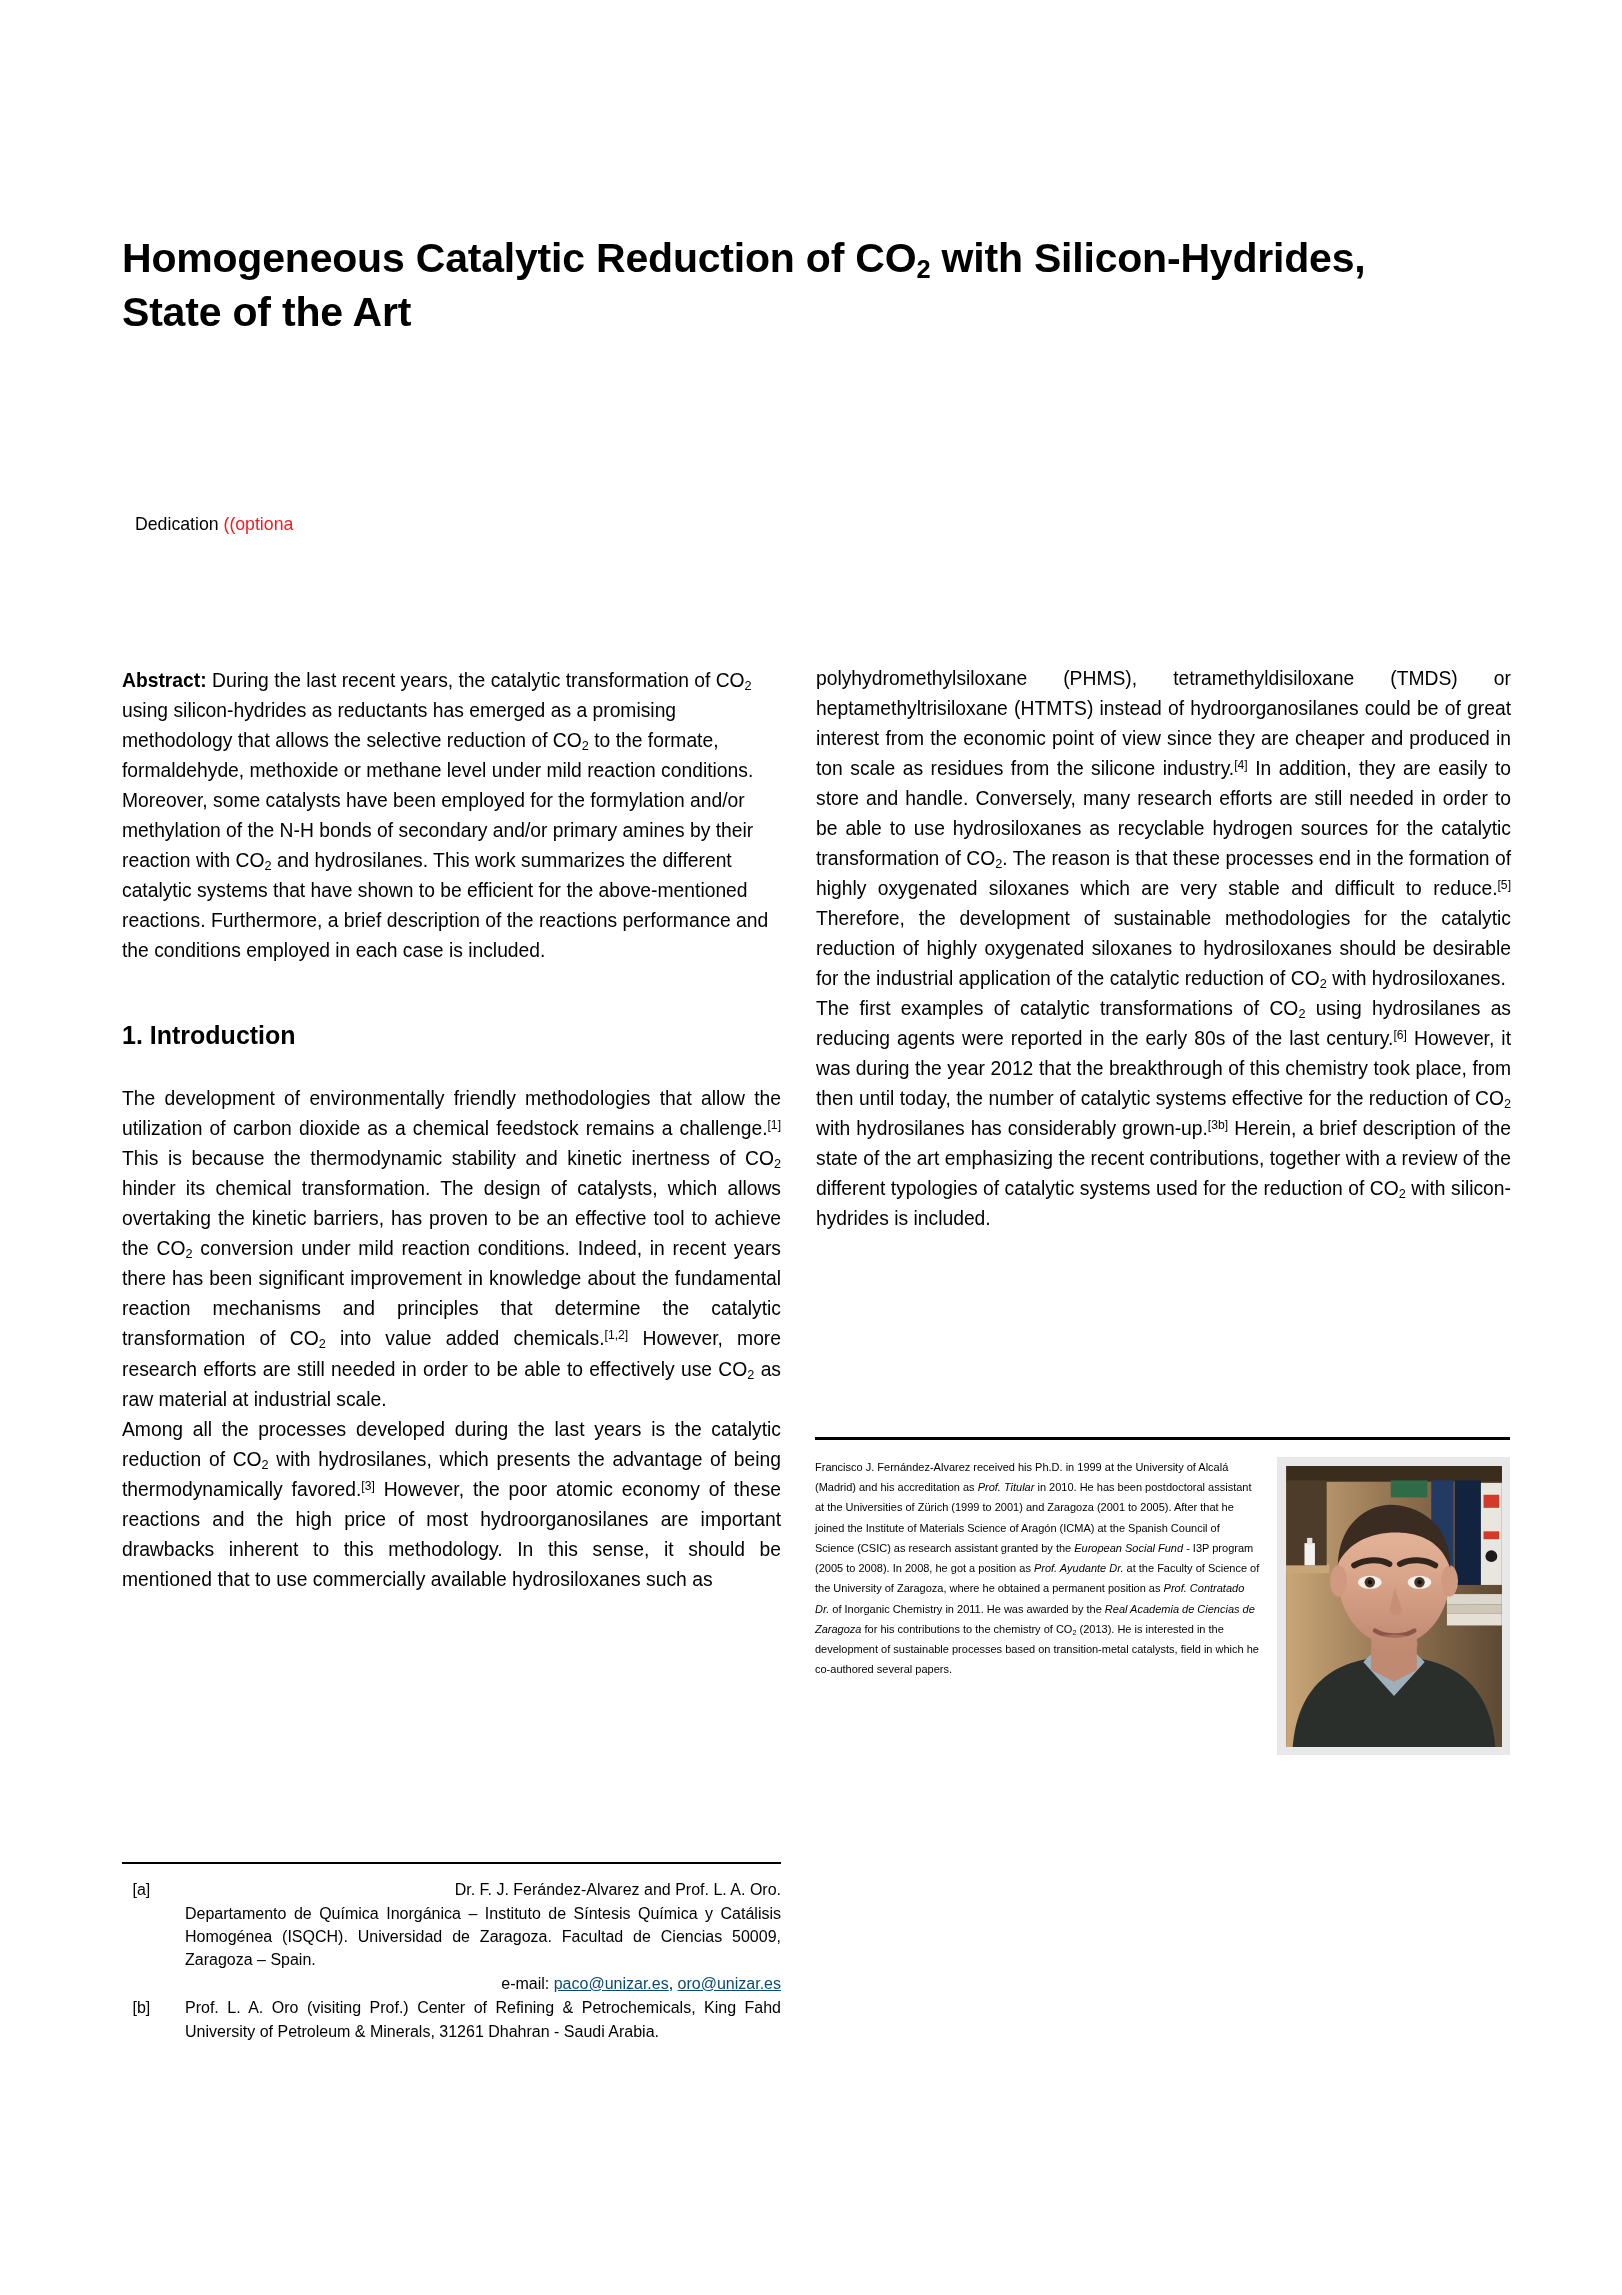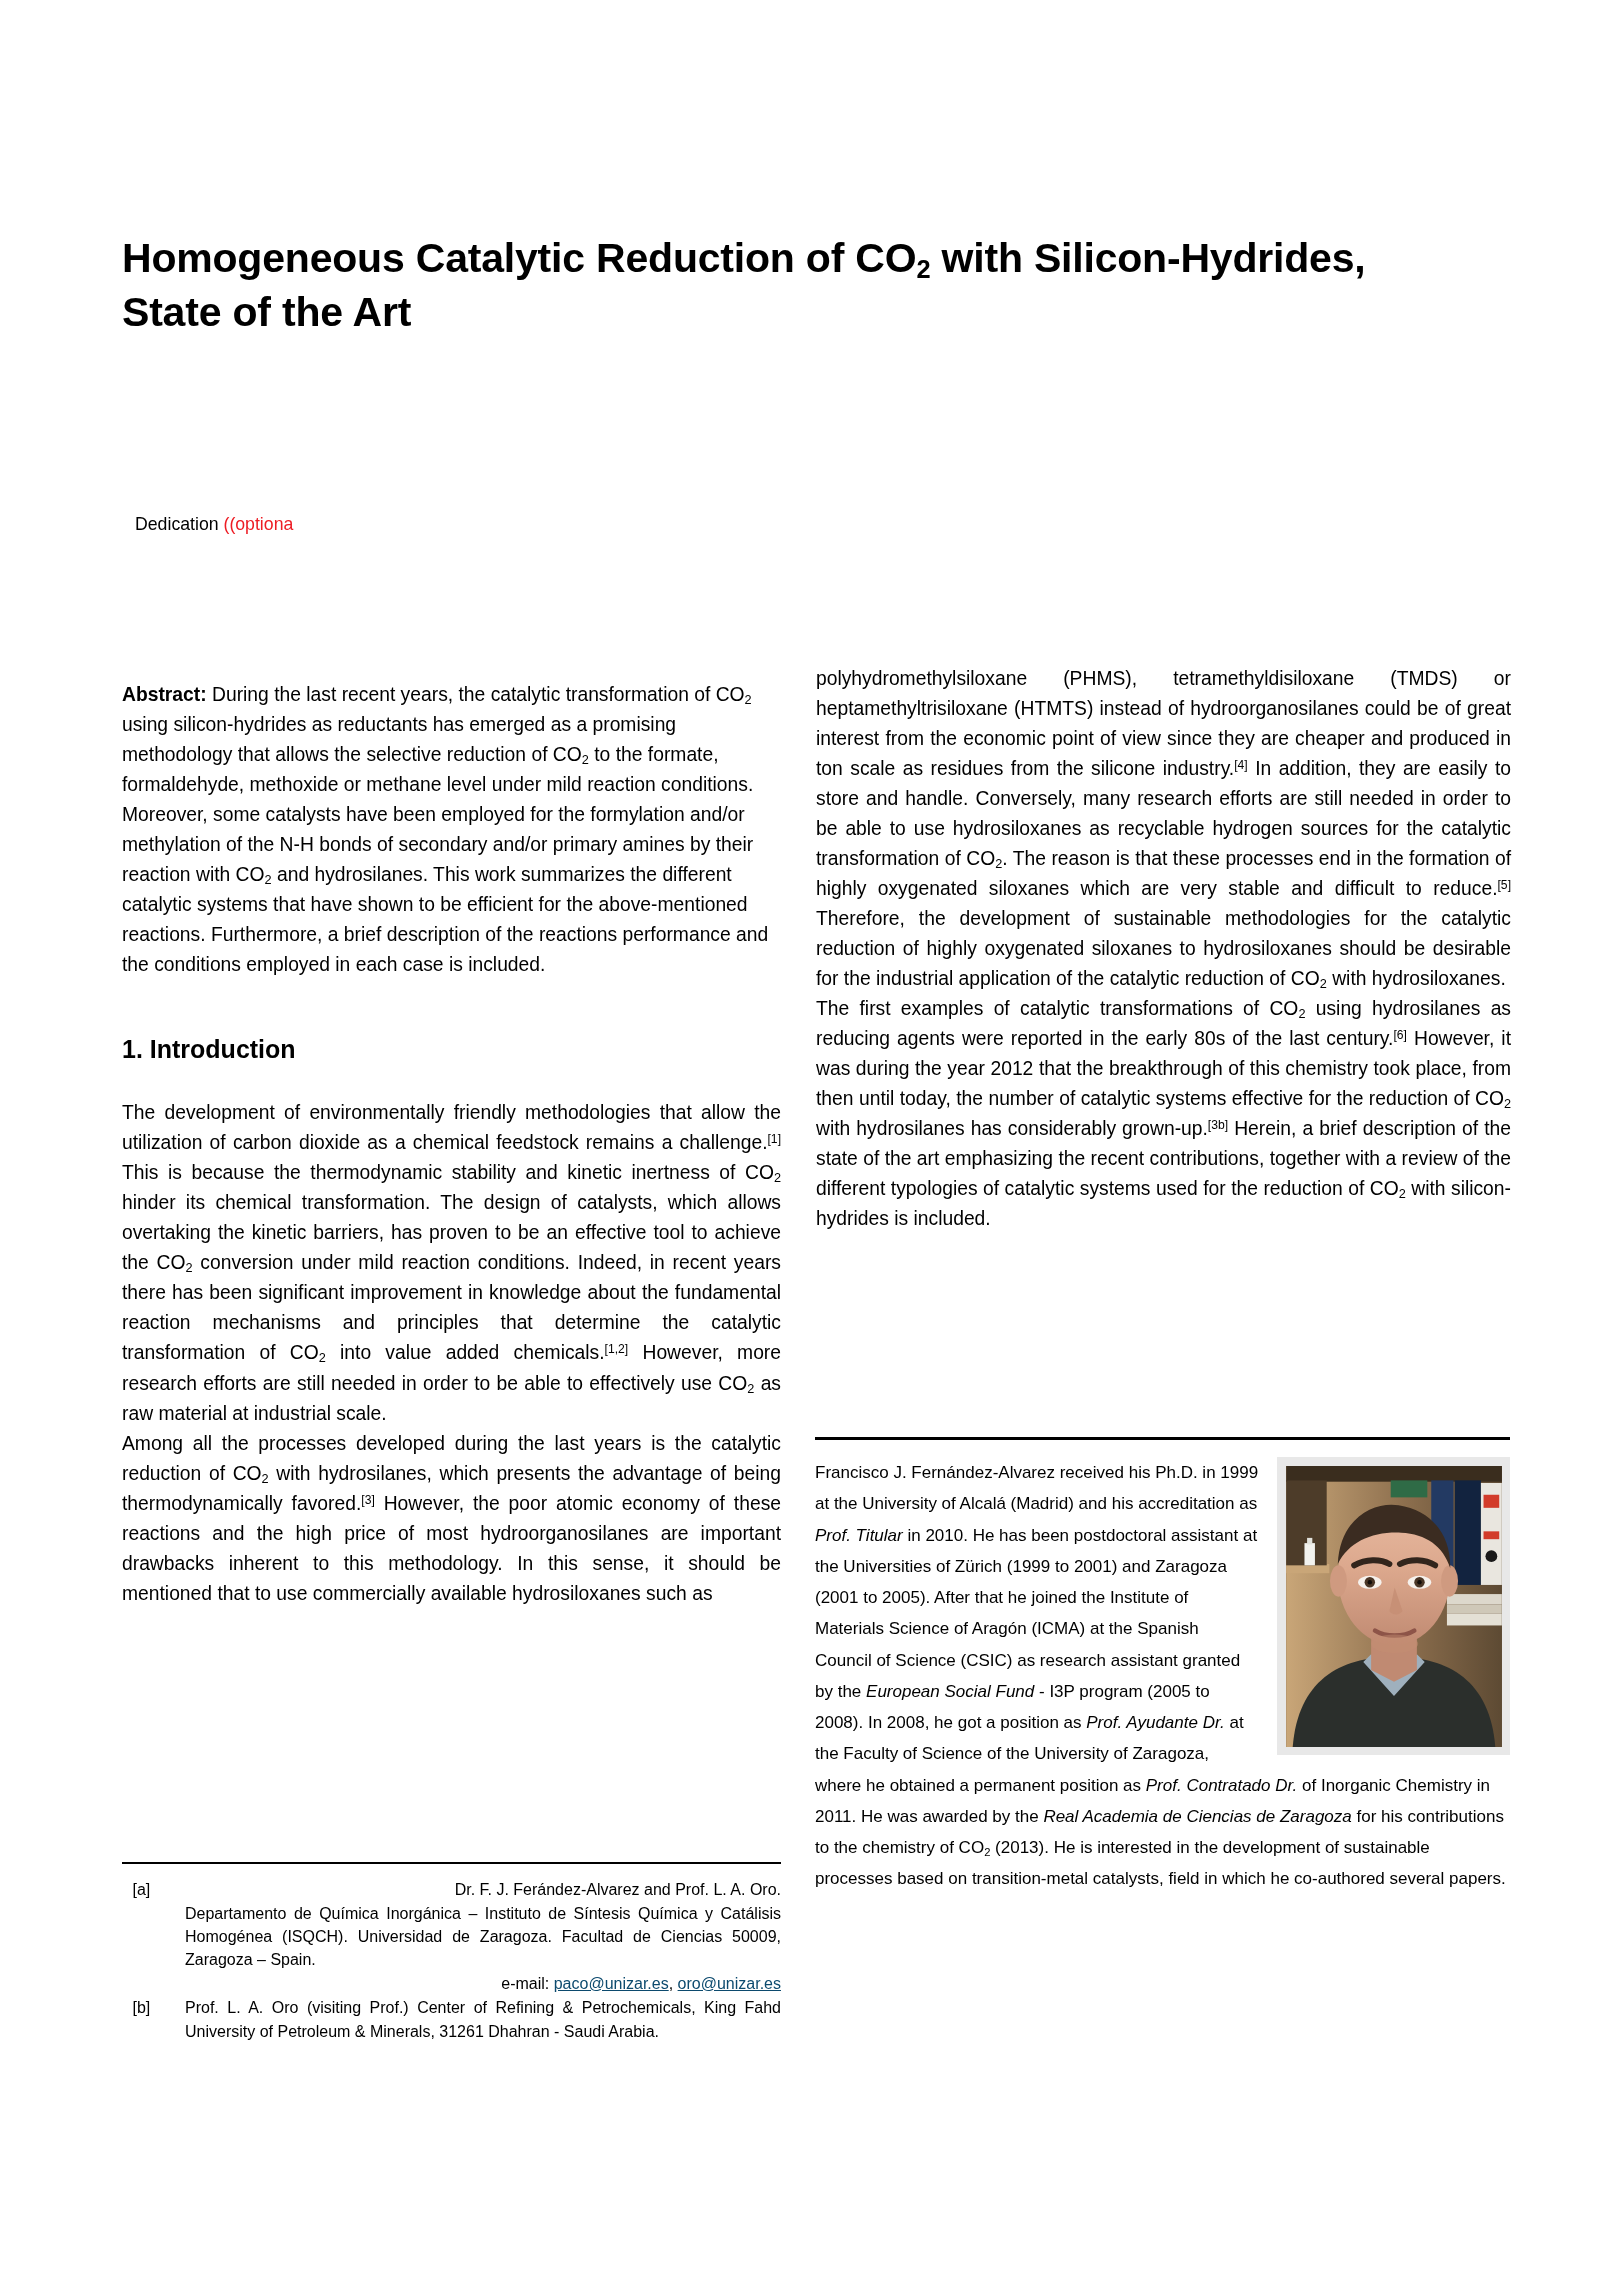--- a/index.html
+++ b/index.html
@@ -60,21 +60,21 @@
   
   .cols {
     position: absolute;
     left: 122px;
     top: 664px;
     width: 1389px;
   }
   .col-left {
     position: absolute;
     left: 0;
-    top: 16px;
+    top: 2px;
     width: 659px;
   }
   .col-right {
     position: absolute;
     left: 694px;
     top: 0;
     width: 695px;
   }
 
   p.body-text {
@@ -164,21 +164,21 @@
   }
   .bio-photo {
     position: relative;
     width: 216px;
     height: 281px;
     overflow: hidden;
     background: #6a5a47;
   }
   .bio-photo svg { display: block; }
   .bio-text {
-    font-size: 17px;
+    font-size: 11px;
     line-height: 1.84;
     margin: 0;
     text-align: left;
   }
   .bio-text em { font-style: italic; }
   .bio-text sub {
     font-size: 0.66em;
     vertical-align: -0.26em;
   }
   .clearfix::after {

